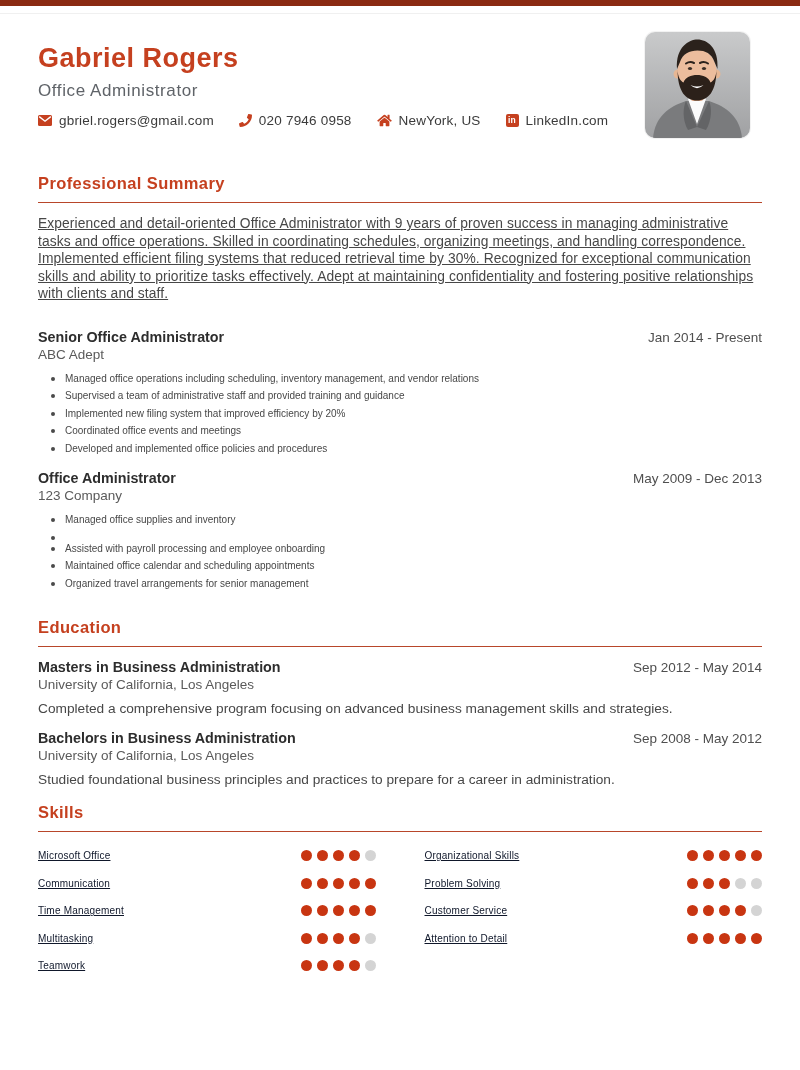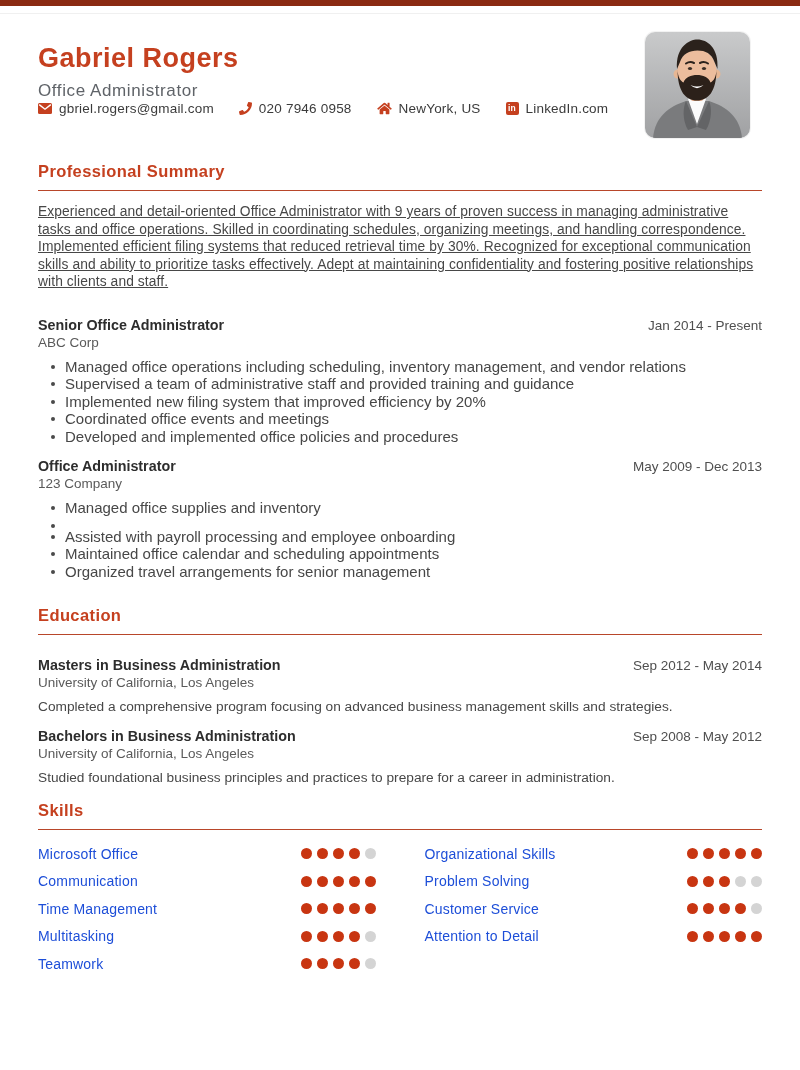--- a/index.html
+++ b/index.html
@@ -12,53 +12,53 @@
   html,body{width:800px;height:1070px;overflow:hidden;background:#fff;
     font-family:"Liberation Sans","DejaVu Sans",sans-serif;}
   .top-bar{height:6px;background:var(--top-bar);}
   .top-gap{height:8px;border-bottom:1px solid #f0f0f0;}
   .page{position:relative;padding:0 38px;}
 
   
   .header{padding-top:27px;position:relative;}
   .name{font-size:27px;font-weight:700;letter-spacing:.5px;color:var(--accent);line-height:35px;}
   .job-title{margin-top:5px;font-size:17px;color:#5f6368;letter-spacing:.6px;line-height:20px;}
-  .contact-row{margin-top:0;display:flex;align-items:center;gap:25px;}
+  .contact-row{margin-top:12px;display:flex;align-items:center;gap:25px;}
   .contact-item{display:flex;align-items:center;gap:7px;font-size:13.5px;color:#3b3b3b;letter-spacing:.2px;}
   .contact-item svg{flex:none;display:block;}
   .li-badge{width:13px;height:13px;border-radius:2px;background:var(--accent);
     display:inline-flex;align-items:center;justify-content:center;}
   .li-badge::before{content:"in";color:#fff;font-size:8.5px;font-weight:700;line-height:1;}
   .photo{position:absolute;top:18px;right:12px;width:105px;height:106px;border-radius:10px;
     overflow:hidden;box-shadow:0 0 0 1px rgba(0,0,0,.05);}
   .photo svg{display:block;}
 
   
   .section-heading{color:var(--accent);font-size:16.5px;font-weight:600;letter-spacing:.4px;
     padding-bottom:9px;border-bottom:1.6px solid #b8462a;line-height:20px;}
   .summary-section{margin-top:45px;}
   .summary-text{margin-top:12px;font-size:13.8px;line-height:17.5px;color:#474747;letter-spacing:.1px;text-decoration:underline;}
 
   .work-section{margin-top:25px;}
-  .entry{margin-top:21px;}
+  .entry{margin-top:11px;}
   .entry + .entry{margin-top:12px;}
   .entry-head{display:flex;justify-content:space-between;align-items:baseline;}
   .entry-title{font-size:14.3px;font-weight:700;color:#2d2d2d;line-height:18px;}
   .entry-dates{font-size:13.5px;color:#4f4f4f;}
   .entry-sub{margin-top:1px;font-size:13.5px;color:#5a5a5a;line-height:16px;}
   .bullets{margin-top:7px;}
-  .bullet-row{display:flex;gap:10px;padding-left:13px;font-size:15px;color:#474747;line-height:17.5px;}
+  .bullet-row{display:flex;gap:10px;padding-left:13px;font-size:10px;color:#474747;line-height:17.5px;}
   .bullet-marker{flex:none;width:4px;height:4px;border-radius:50%;background:#4a4a4a;margin-top:7px;}
   .entry-desc{margin-top:7px;font-size:13.7px;color:#474747;line-height:17px;}
 
   .education-section{margin-top:25px;}
   .skills-section{margin-top:14px;}
   .skills-grid{margin-top:10px;display:grid;grid-template-columns:1fr 1fr;column-gap:49px;}
   .skill-row{display:flex;justify-content:space-between;align-items:center;height:27.5px;}
-  .skill-name{font-size:14px;color:#1d4ed8;letter-spacing:.2px;}
+  .skill-name{font-size:10px;color:#0f172a;letter-spacing:.2px;text-decoration:underline;}
   .dots{display:flex;gap:5px;}
   .dot{width:11px;height:11px;border-radius:50%;background:var(--dot-empty);}
   .dot.filled{background:var(--dot-filled);}
 </style>
 </head>
 <body>
 
 <div class="top-bar"></div>
 <div class="top-gap"></div>
 
@@ -141,21 +141,21 @@
     <div class="summary-text">Experienced and detail-oriented Office Administrator with 9 years of proven success in managing administrative tasks and office operations. Skilled in coordinating schedules, organizing meetings, and handling correspondence. Implemented efficient filing systems that reduced retrieval time by 30%. Recognized for exceptional communication skills and ability to prioritize tasks effectively. Adept at maintaining confidentiality and fostering positive relationships with clients and staff.</div>
   </div>
 
   <div class="work-section">
 
     <div class="entry">
       <div class="entry-head">
         <span class="entry-title">Senior Office Administrator</span>
         <span class="entry-dates">Jan 2014 - Present</span>
       </div>
-      <div class="entry-sub">ABC Corp</div>
+      <div class="entry-sub">ABC Adept</div>
       <div class="bullets">
         <div class="bullet-row">
             <span class="bullet-marker"></span>
             <span>Managed office operations including scheduling, inventory management, and vendor relations</span>
           </div>
         <div class="bullet-row">
             <span class="bullet-marker"></span>
             <span>Supervised a team of administrative staff and provided training and guidance</span>
           </div>
         <div class="bullet-row">

